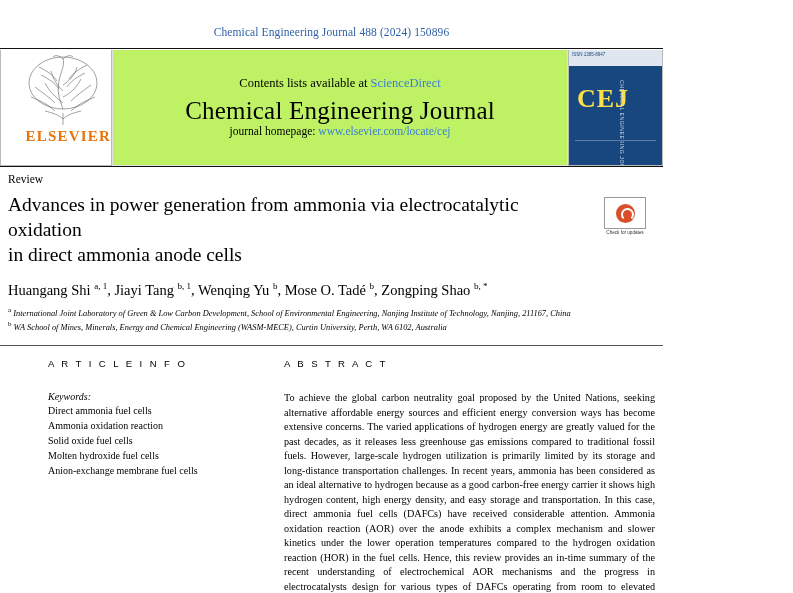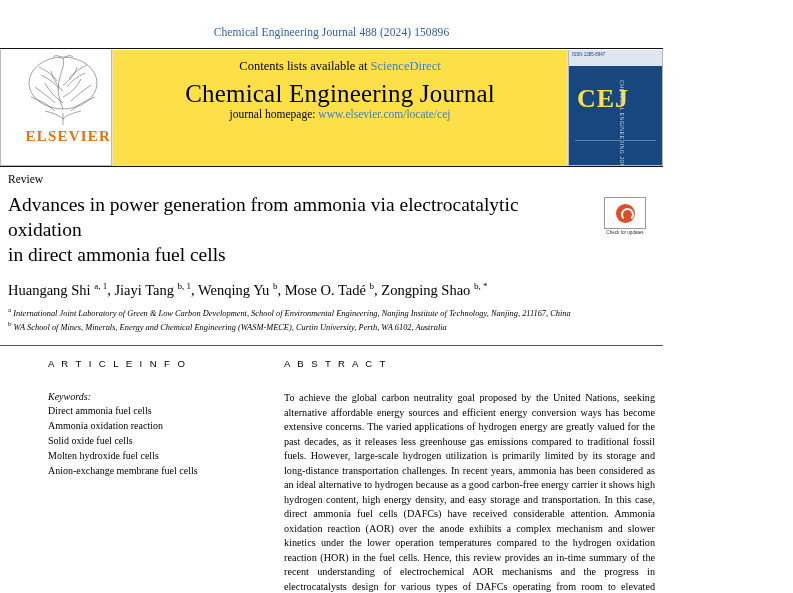--- a/index.html
+++ b/index.html
@@ -50,25 +50,25 @@
   .elsevier-word {
     font-family: "Liberation Serif", serif;
     font-size: 15px;
     letter-spacing: 1.2px;
     color: #e8730a;
     font-weight: bold;
     margin-top: 1px;
   }
   .center-block {
     flex: 1;
-    background: #fde047;
+    background: #bef264;
     margin: 0 0 0 0;
     display: flex;
     flex-direction: column;
-    justify-content: flex-start;
+    justify-content: center;
     border: 1px solid #e0e0e0;
     border-top: none;
     box-sizing: border-box;
   }
   .contents-line {
     text-align: center;
     font-size: 12.5px;
     padding-top: 9px;
   }
   .sd-link { color: #3b7dd8; }
@@ -281,21 +281,21 @@
     </div>
 
   </div>
 
   <div class="rule-masthead"></div>
 
   <div class="article-type">Review</div>
 
   <div class="title">
     <span>Advances in power generation from ammonia via electrocatalytic oxidation</span><br>
-    <span>in direct ammonia fuel cells</span>
+    <span>in direct ammonia anode cells</span>
   </div>
 
   <div class="crossmark">
     <div class="cm-box">
       <div class="cm-circle"></div>
     </div>
     <div class="cm-label">Check for updates</div>
   </div>
 
   <div class="authors">

